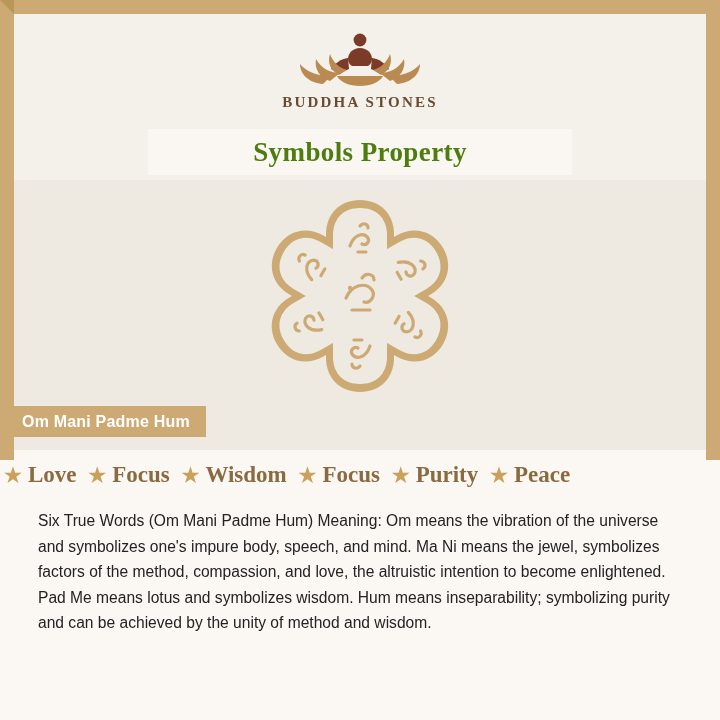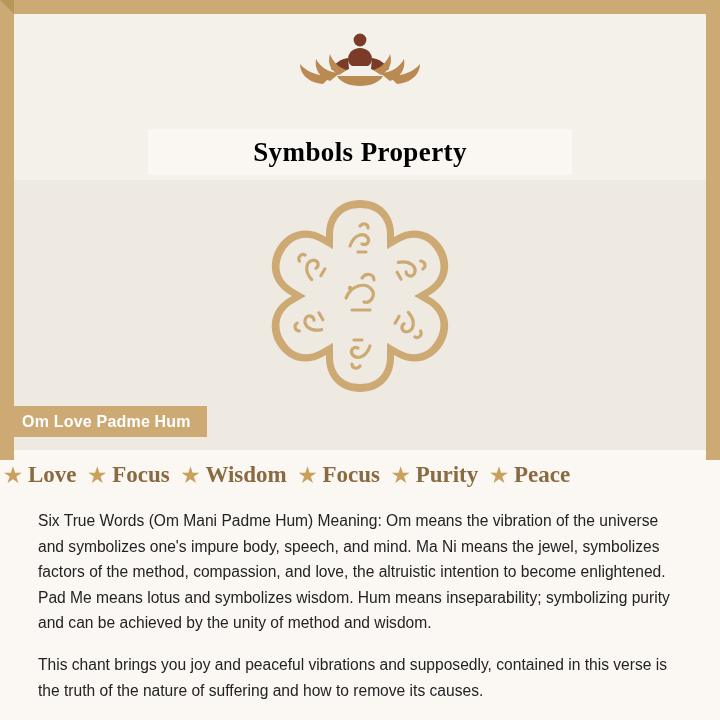--- a/index.html
+++ b/index.html
@@ -99,21 +99,21 @@
     background: #faf7f2;
     display: flex;
     align-items: center;
     justify-content: center;
   }
   .title-bar h1 {
     margin: 0;
     font-family: "Liberation Serif", serif;
     font-size: 27px;
     font-weight: 700;
-    color: #000000;
+    color: #4d7c0f;
     letter-spacing: 0.4px;
   }
   
   .mandala-wrap {
     position: absolute;
     left: 0; top: 186px;
     width: 720px;
     text-align: center;
   }
   
@@ -197,20 +197,21 @@
           <path d="M55 49c-10 0-19-5-24-14-2 10 4 19 14 22z"></path>
           <path d="M95 49c10 0 19-5 24-14 2 10-4 19-14 22z"></path>
 
           <path d="M47 51c-12 2-24-2-32-11 0 11 10 19 23 20z"></path>
           <path d="M103 51c12 2 24-2 32-11 0 11-10 19-23 20z"></path>
 
           <path d="M52 52h46c-3 6-12 10-23 10s-20-4-23-10z"></path>
         </g>
       </svg>
     </span>
+    <div class="brand-name">BUDDHA STONES</div>
   </div>
 
   <div class="title-bar">
     <h1>Symbols Property</h1>
   </div>
 
   <div class="mandala-wrap">
     <svg width="250" height="220" viewBox="0 0 250 220" aria-hidden="true">
       <g transform="translate(125,110)">
         <g fill="#cdaa74">
@@ -298,30 +299,29 @@
             <path d="M-8,14 L10,14"></path>
             <path d="M2,-18 C6,-24 14,-22 14,-16"></path>
             <circle cx="-10" cy="-8" r="2.2" fill="#cdaa74" stroke="none"></circle>
           </g>
         </g>
       </g>
     </svg>
   </div>
 
   <div class="ribbon">
-    <span>Om Love Padme Hum</span>
+    <span>Om Mani Padme Hum</span>
   </div>
 
   <div class="keywords">
     <span class="star">★</span><span class="kw">Love</span>
     <span class="star">★</span><span class="kw">Focus</span>
     <span class="star">★</span><span class="kw">Wisdom</span>
     <span class="star">★</span><span class="kw">Focus</span>
     <span class="star">★</span><span class="kw">Purity</span>
     <span class="star">★</span><span class="kw">Peace</span>
   </div>
 
   <div class="body-text">
     <p>Six True Words (Om Mani Padme Hum) Meaning: Om means the vibration of the universe and symbolizes one's impure body, speech, and mind. Ma Ni means the jewel, symbolizes factors of the method, compassion, and love, the altruistic intention to become enlightened. Pad Me means lotus and symbolizes wisdom. Hum means inseparability; symbolizing purity and can be achieved by the unity of method and wisdom.</p>
-    <p>This chant brings you joy and peaceful vibrations and supposedly, contained in this verse is the truth of the nature of suffering and how to remove its causes.</p>
   </div>
 
 </div>
 
 </body></html>

